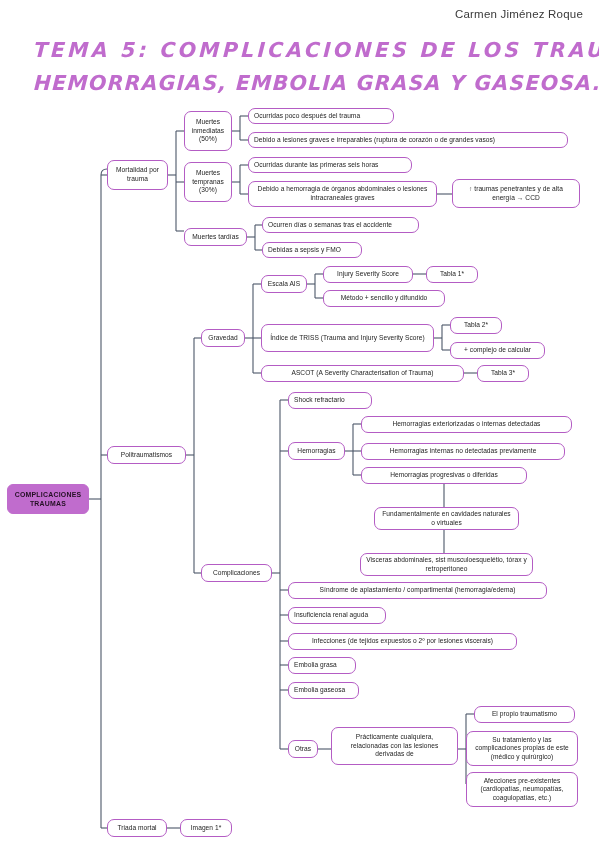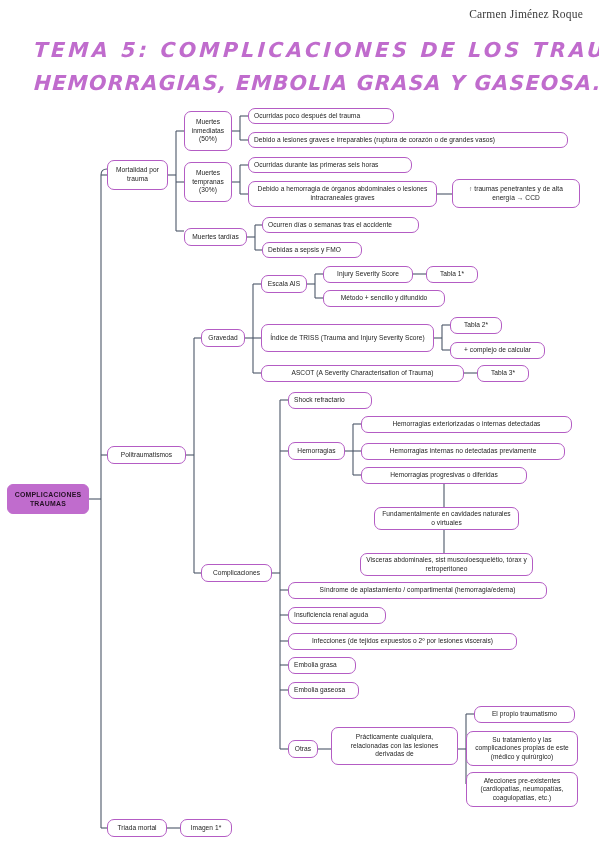--- a/index.html
+++ b/index.html
@@ -9,21 +9,21 @@
     background:#ffffff;
     font-family:"Liberation Sans",sans-serif;
     position:relative;
     overflow:hidden;
   }
   #page{position:relative;width:599px;height:848px;}
 
   
   .author{
     position:absolute;top:8px;right:16px;
-    font-family:Liberation Serif, serif;
+    font-family:Liberation Sans, sans-serif;
     font-size:11.5px;color:#3a3a3a;letter-spacing:.2px;
   }
   .title-block{position:absolute;left:34px;top:34px;width:540px;}
   .title-line{
     font-family:"DejaVu Sans",sans-serif;
     color:#c06ccd;
     font-weight:bold;
     font-size:20.5px;
     letter-spacing:1.2px;
     line-height:33px;

